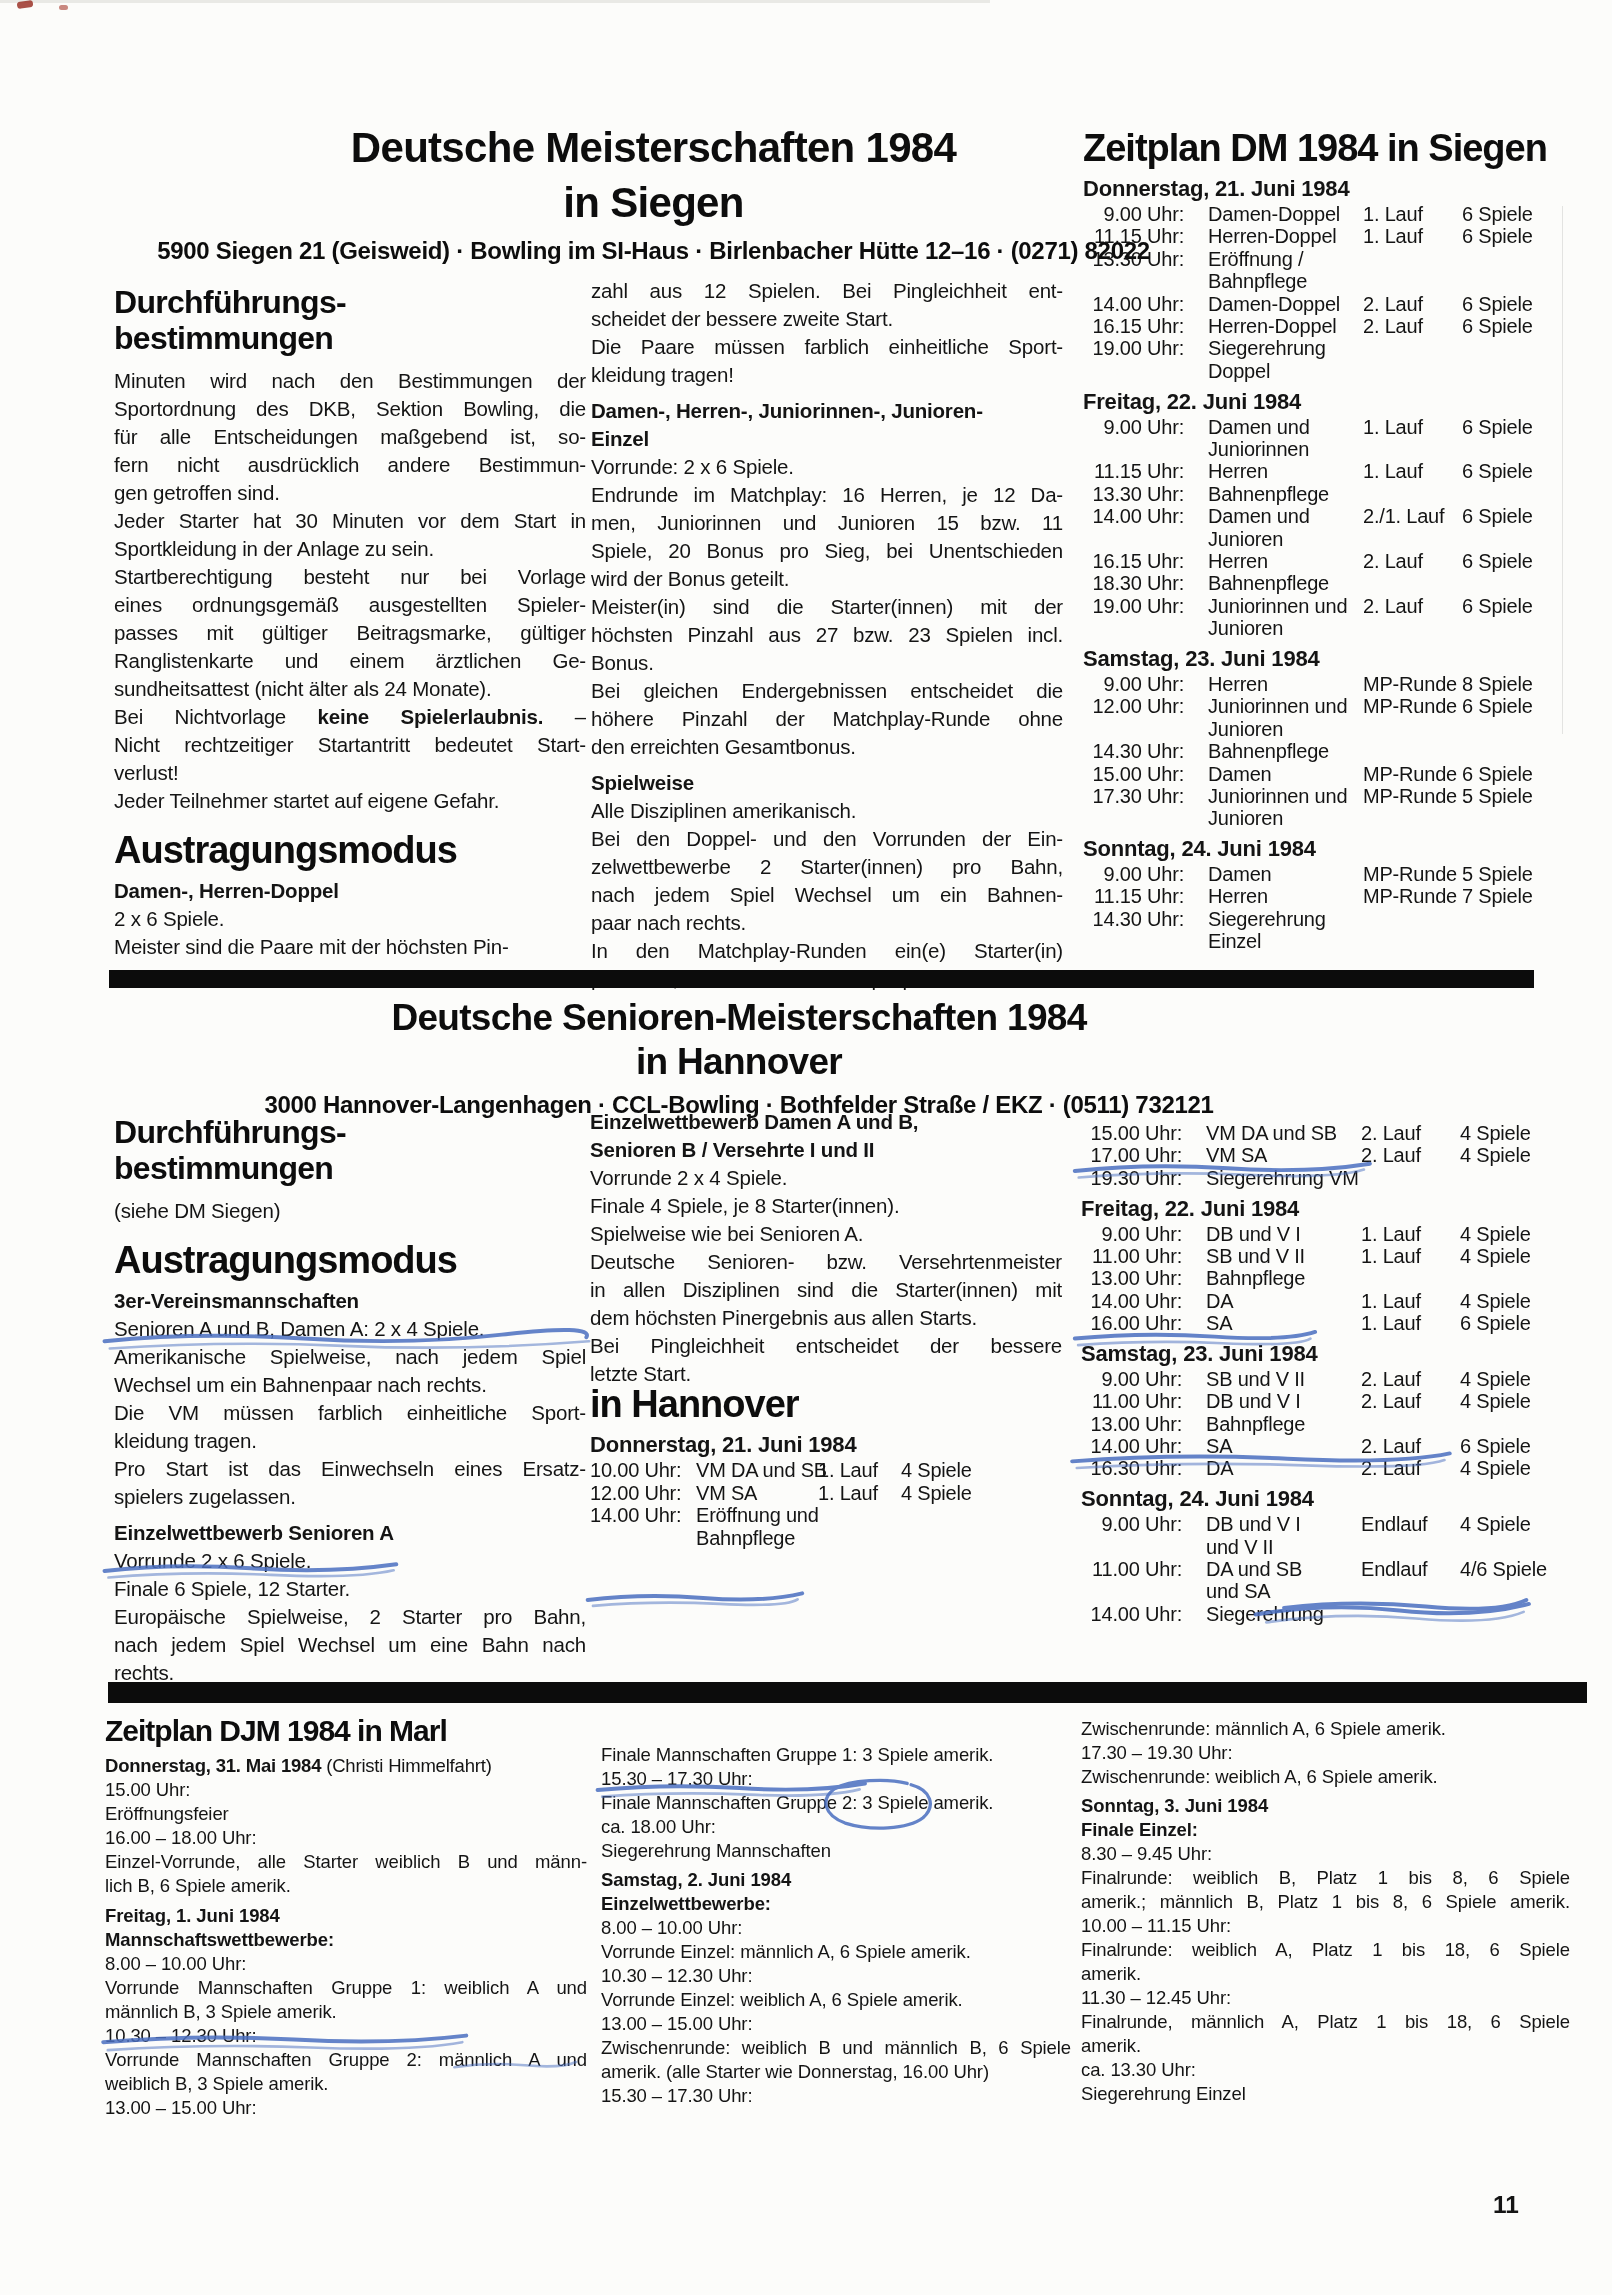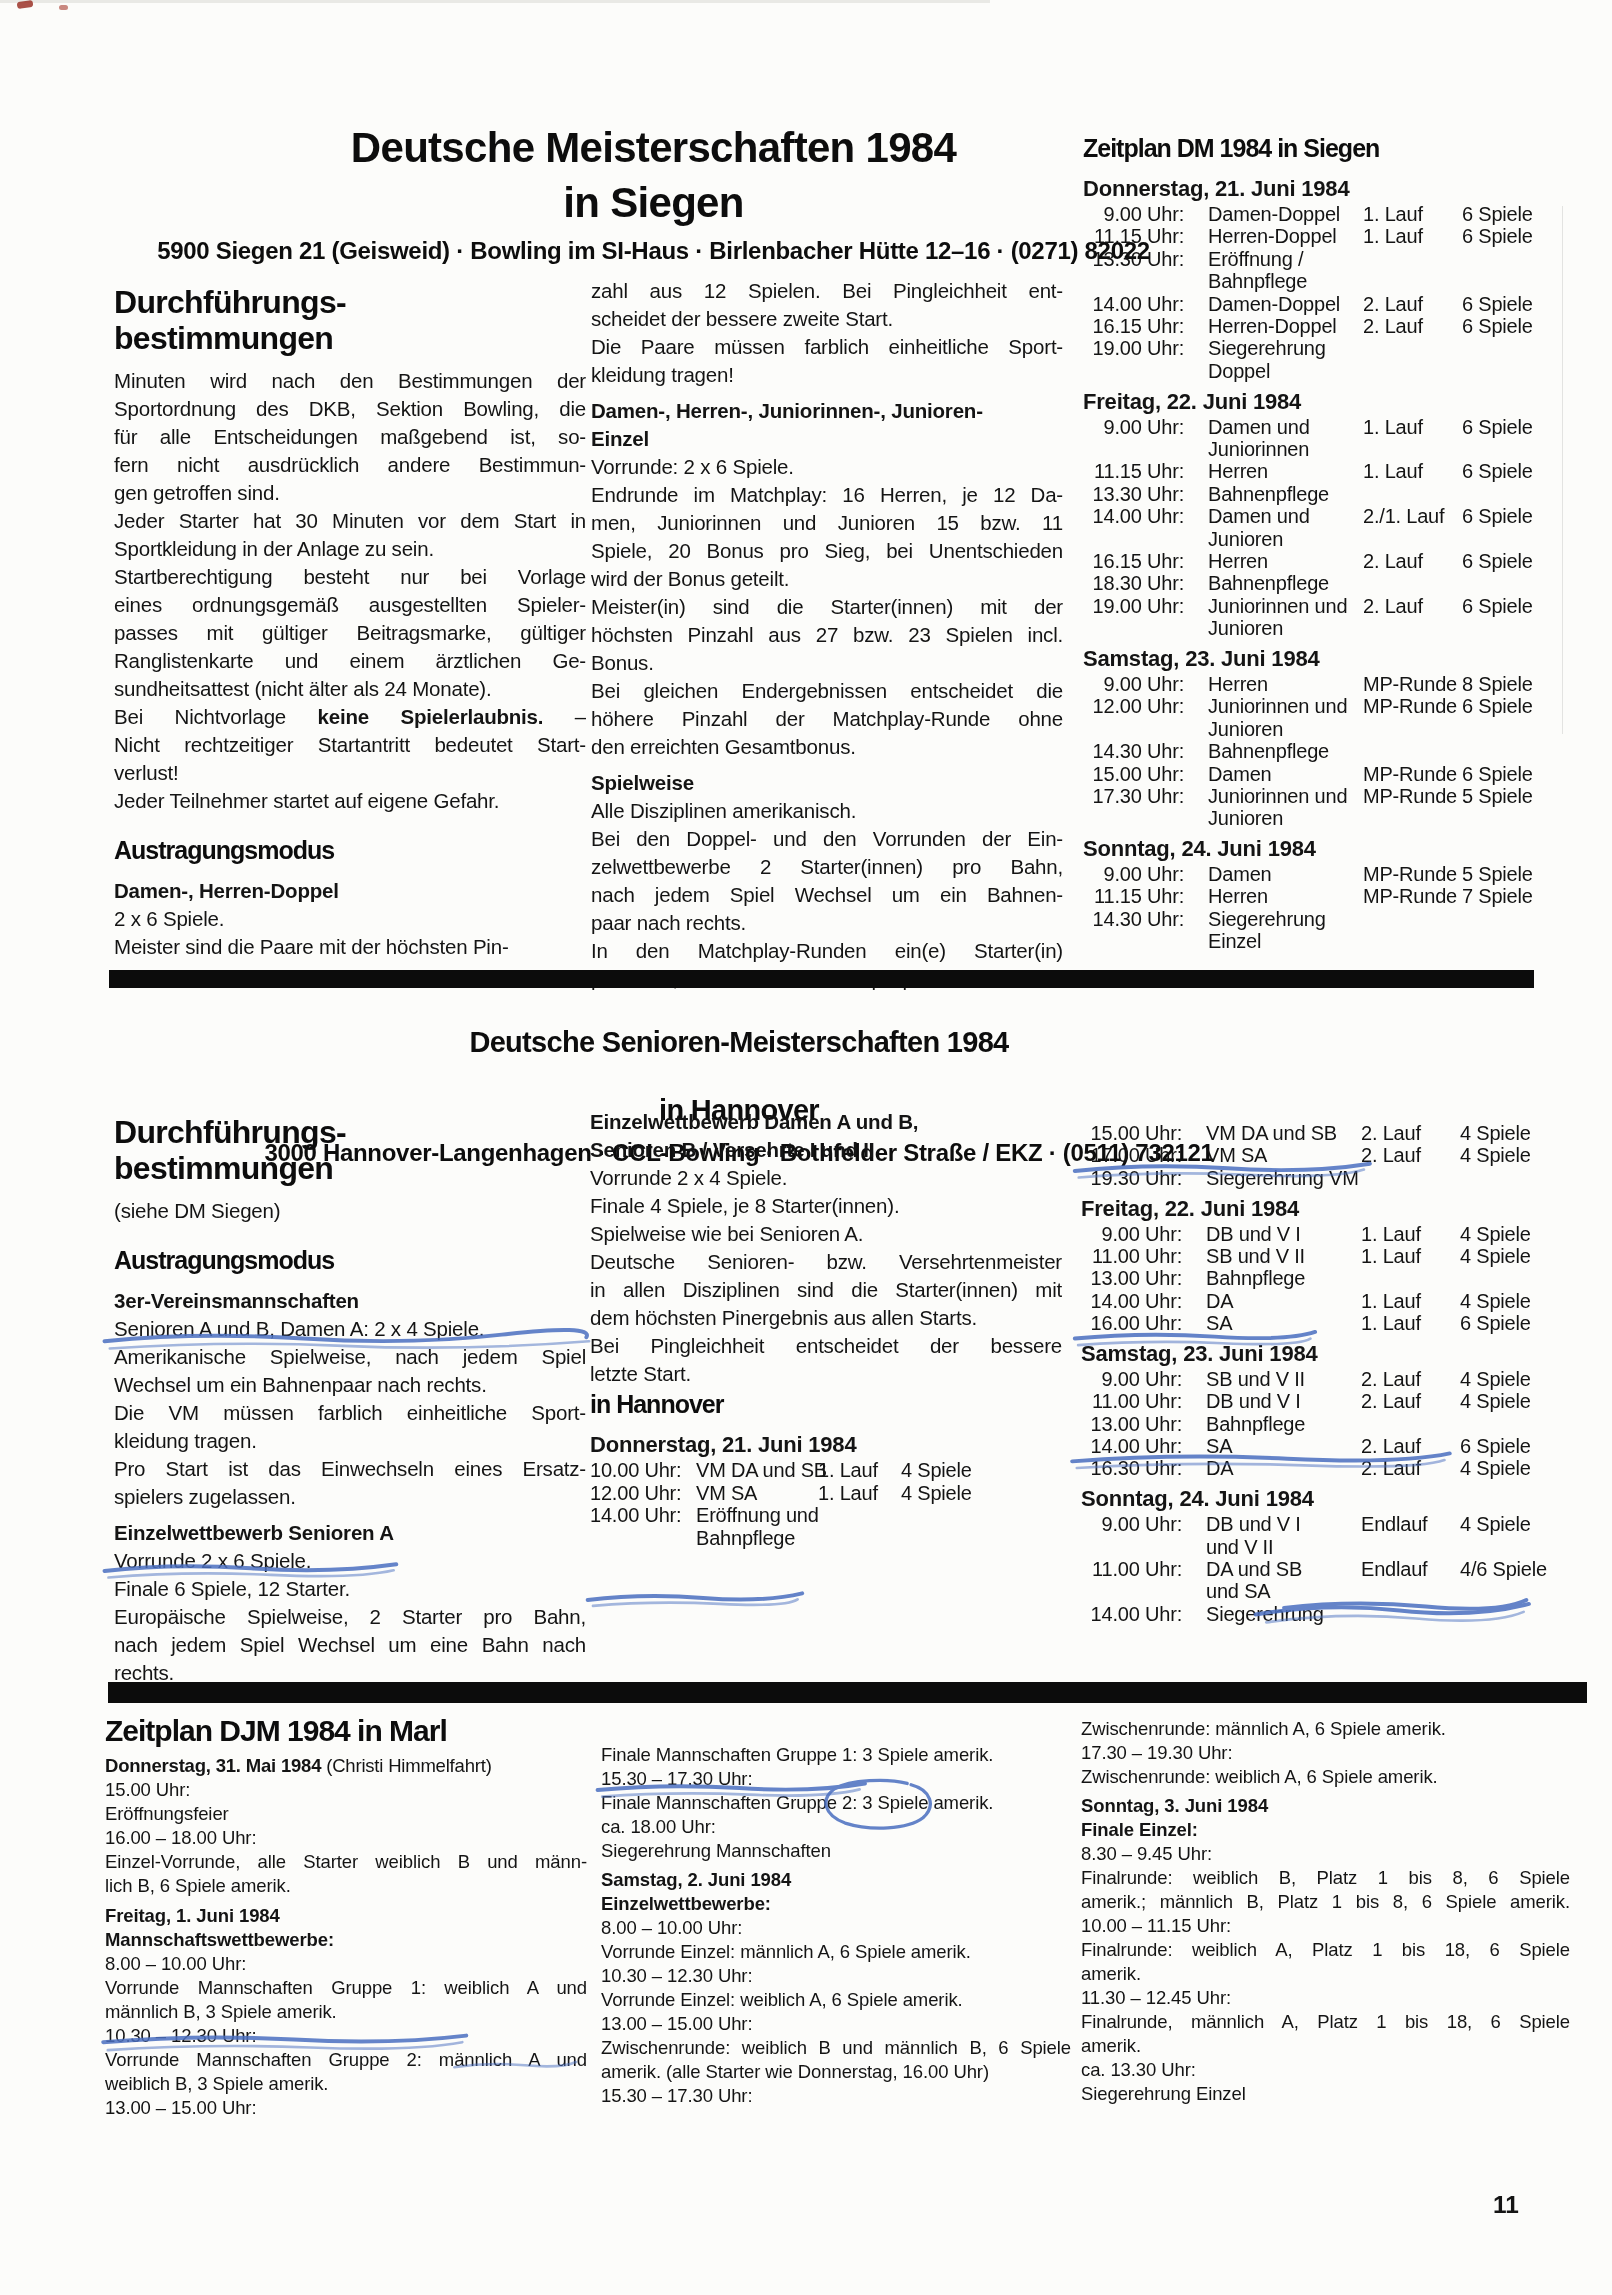--- a/index.html
+++ b/index.html
@@ -1,25 +1,25 @@
 <!DOCTYPE html>
 <html style="--pen: #4a6fc0;font-size:10.6px"><head>
 <meta charset="utf-8">
 <style>
   html,body{margin:0;padding:0;background:#ffffff;}
   .page{position:relative;width:1613px;height:2295px;background:#fcfcfa;overflow:hidden;
         font-family:Liberation Sans, sans-serif;color:#141414;}
   
   .sec-title{position:absolute;text-align:center;}
   .t-line{font-size:42px;font-weight:700;line-height:55px;letter-spacing:-0.7px;color:#0d0d0d;}
-  .sec-title.small .t-line{font-size:29px;line-height:44px;margin-top:24px;}
+  .sec-title.small .t-line{font-size:37px;line-height:44px;}
   .t-addr{font-size:24px;font-weight:700;margin-top:6.6px;letter-spacing:-0.3px;color:#0d0d0d;}
   
   .col{position:absolute;}
-  .c-h1{font-size:25px;font-weight:700;line-height:38px;letter-spacing:-1px;margin:16px 0 8px;color:#0d0d0d;white-space:nowrap;}
+  .c-h1{font-size:38px;font-weight:700;line-height:38px;letter-spacing:-1px;margin:16px 0 8px;color:#0d0d0d;white-space:nowrap;}
   .col > .c-h1:first-child{margin-top:0;}
   .c-h1.cont{margin-top:-2.6px;}
   .c-h2{font-size:32px;font-weight:700;line-height:36px;letter-spacing:-0.7px;color:#0d0d0d;white-space:nowrap;}
   .c-h2 + .c-p{margin-top:10.6px;}
   .c-b{font-size:20.5px;line-height:28px;font-weight:700;margin-top:8px;white-space:nowrap;letter-spacing:-0.2px;}
   .c-b + .c-b{margin-top:0;}
   .c-p{font-size:20.5px;line-height:28px;height:28px;white-space:nowrap;letter-spacing:-0.2px;}
   .c-p.just{white-space:normal;text-align:justify;text-align-last:justify;overflow:hidden;}
   .c-p b{font-weight:700;}
   

